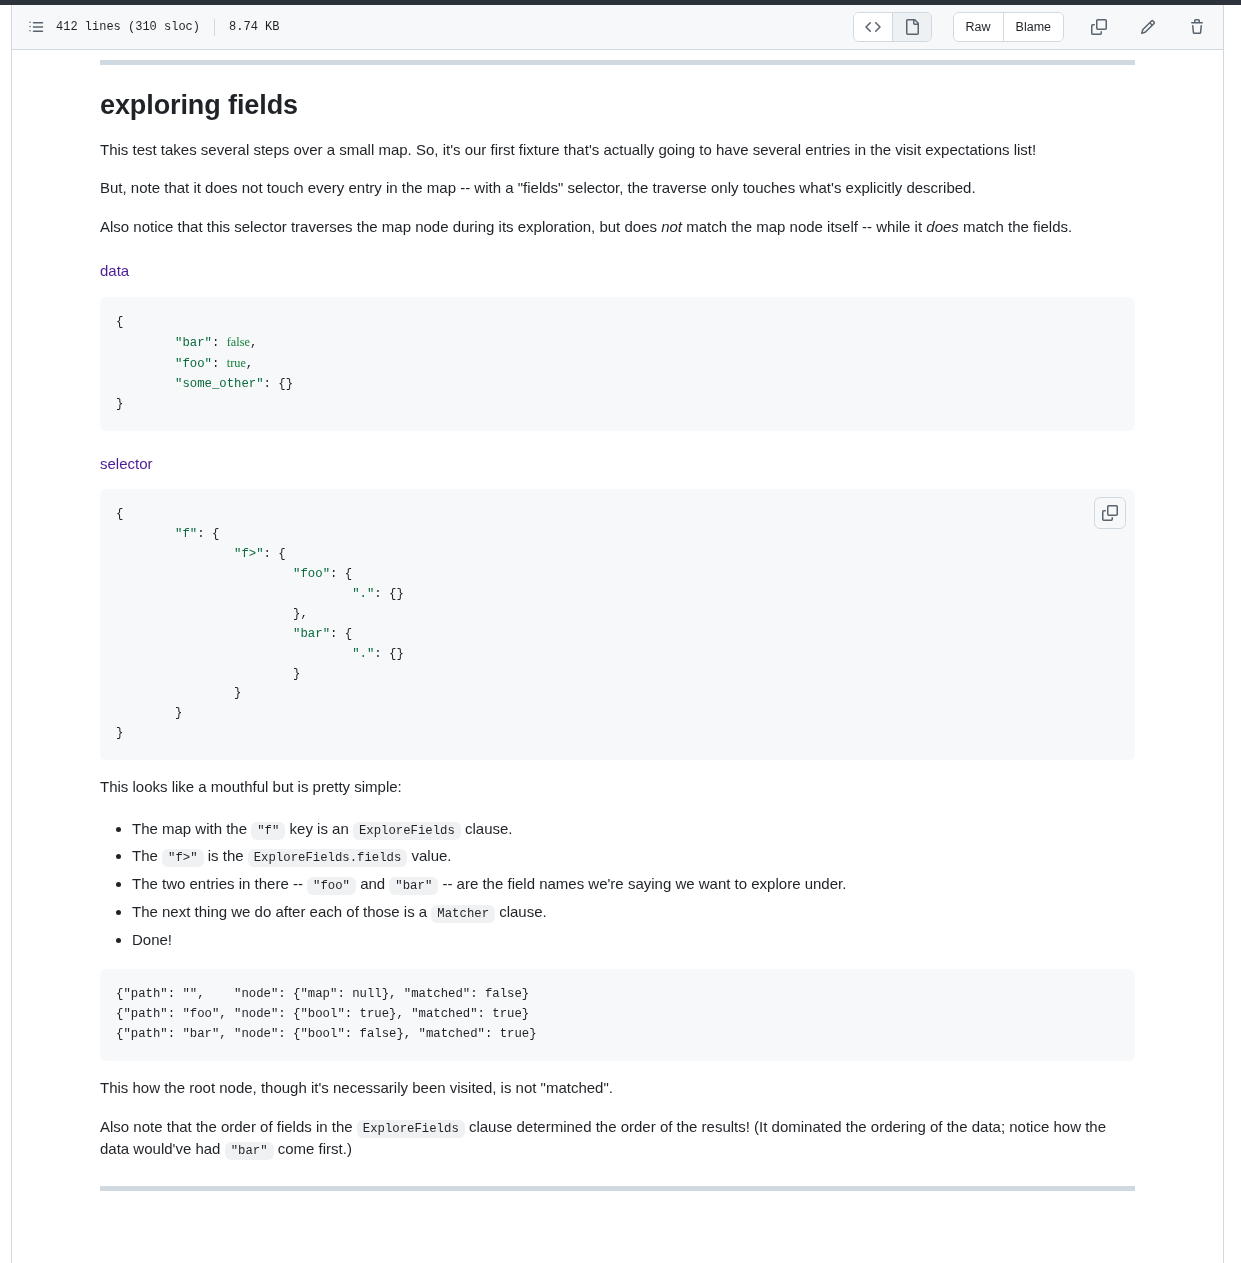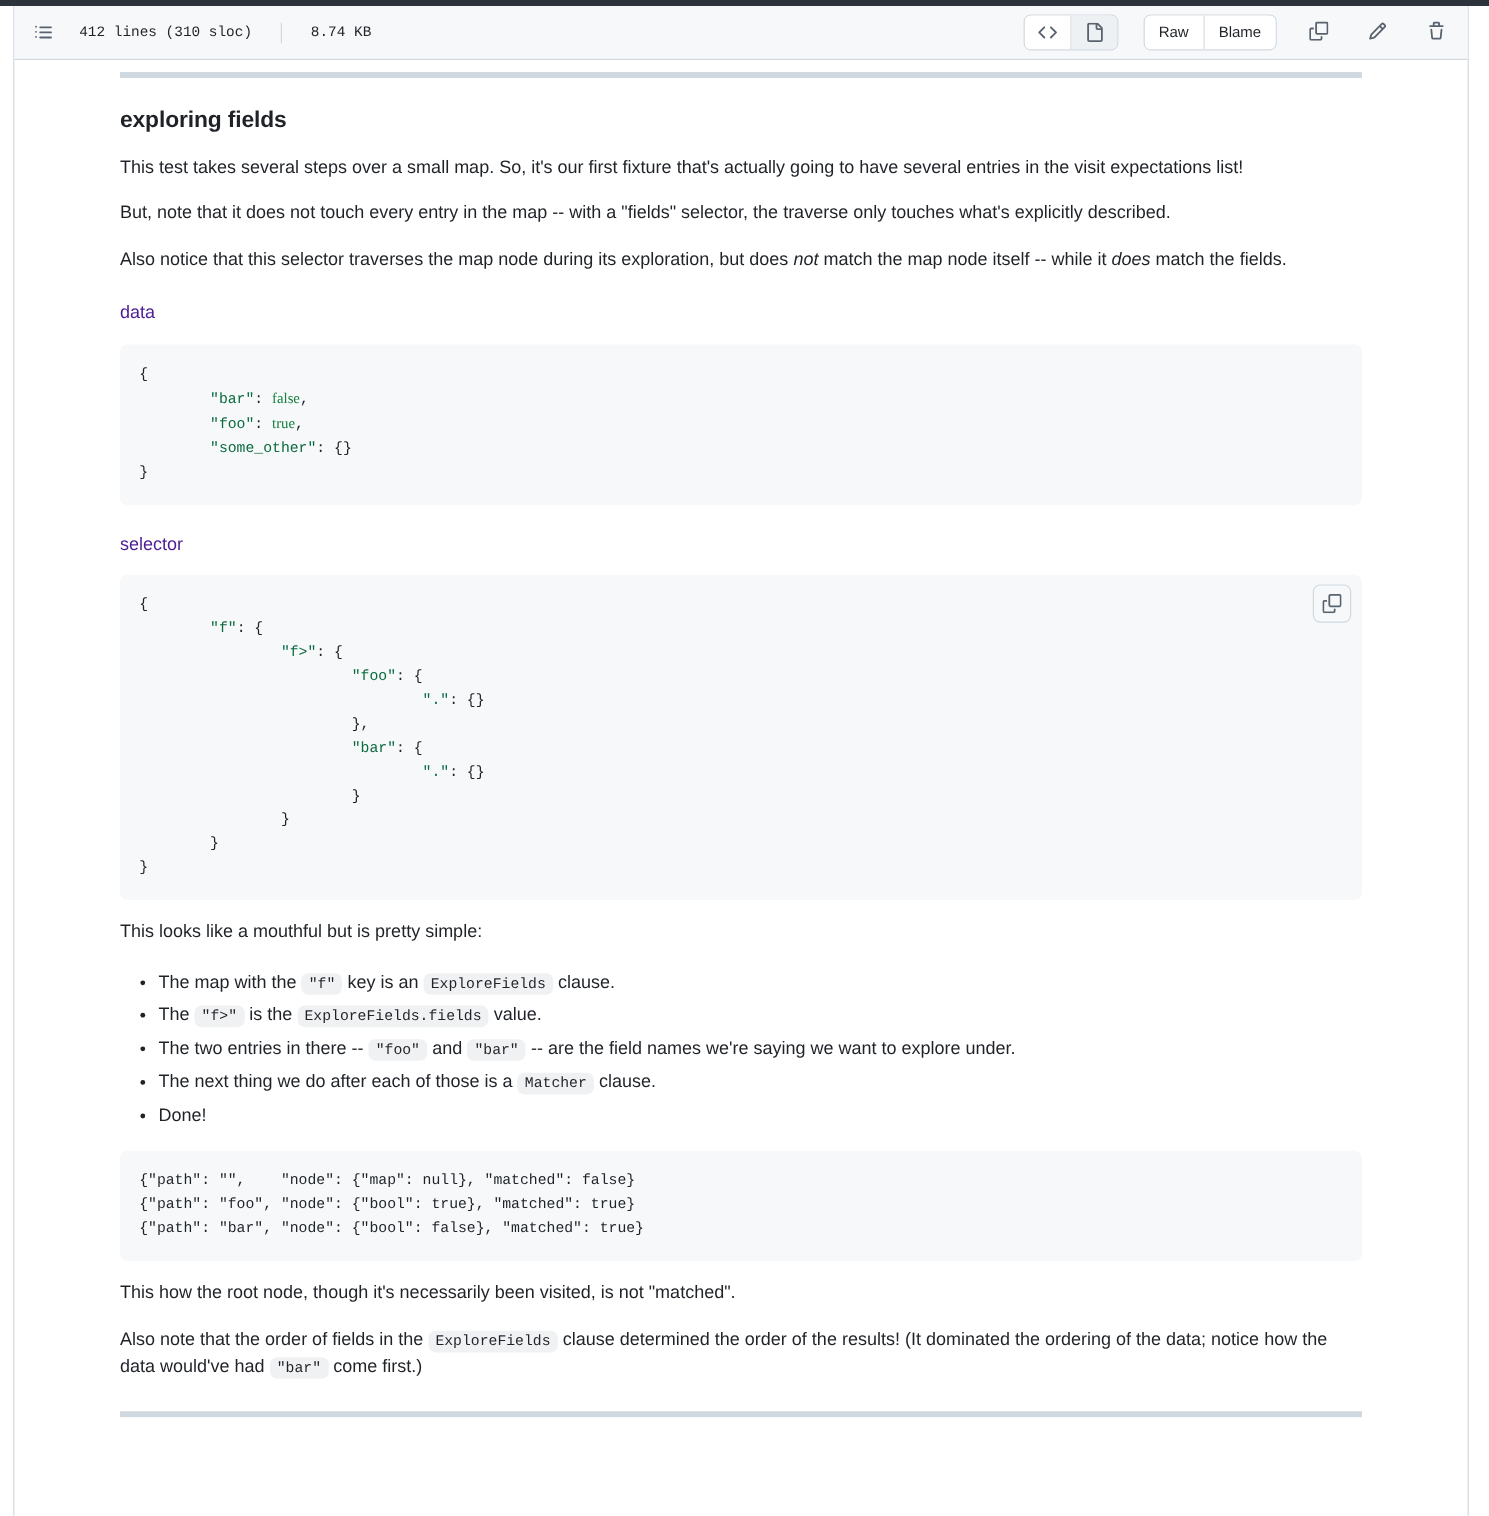--- a/index.html
+++ b/index.html
@@ -46,21 +46,21 @@
     box-sizing: border-box;
     background: #f6f8fa;
     border-bottom: 1px solid #d1d9e0;
     display: flex;
     align-items: center;
     padding: 0 12px 0 14px;
   }
   .fh-left {
     display: flex;
     align-items: center;
-    gap: 20px;
+    gap: 10px;
     flex: 1 1 auto;
     min-width: 0;
   }
   .list-icon {
     width: 20px; height: 20px;
     display: inline-flex;
     align-items: center;
     justify-content: center;
     color: #59636e;
     flex: none;
@@ -74,20 +74,21 @@
   }
   .meta-sep {
     width: 1px;
     height: 17px;
     background: #d1d9e0;
     margin: 0 4px;
     flex: none;
   }
   .fh-right {
     display: flex;
+    align-items: center;
     gap: 21px;
     flex: none;
   }
   .btn-group {
     display: flex;
     border: 1px solid #d1d9e0;
     border-radius: 6px;
     overflow: hidden;
     background: #ffffff;
     height: 28px;
@@ -136,21 +137,21 @@
   .md-hr {
     height: 5px;
     background: #d1d9e0;
     border: 0;
     margin: 10px 0 0 0;
     padding: 0;
   }
   .md-hr.bottom { margin: 25px 0 0 0; }
 
   h2.md-h2 {
-    font-size: 19px;
+    font-size: 27px;
     font-weight: bold;
     line-height: 1.25;
     margin: 24px 0 0 0;
     color: #1f2328;
     letter-spacing: -0.1px;
   }
   h3.md-h3 {
     font-size: 15px;
     font-weight: normal;
     line-height: 1.25;

